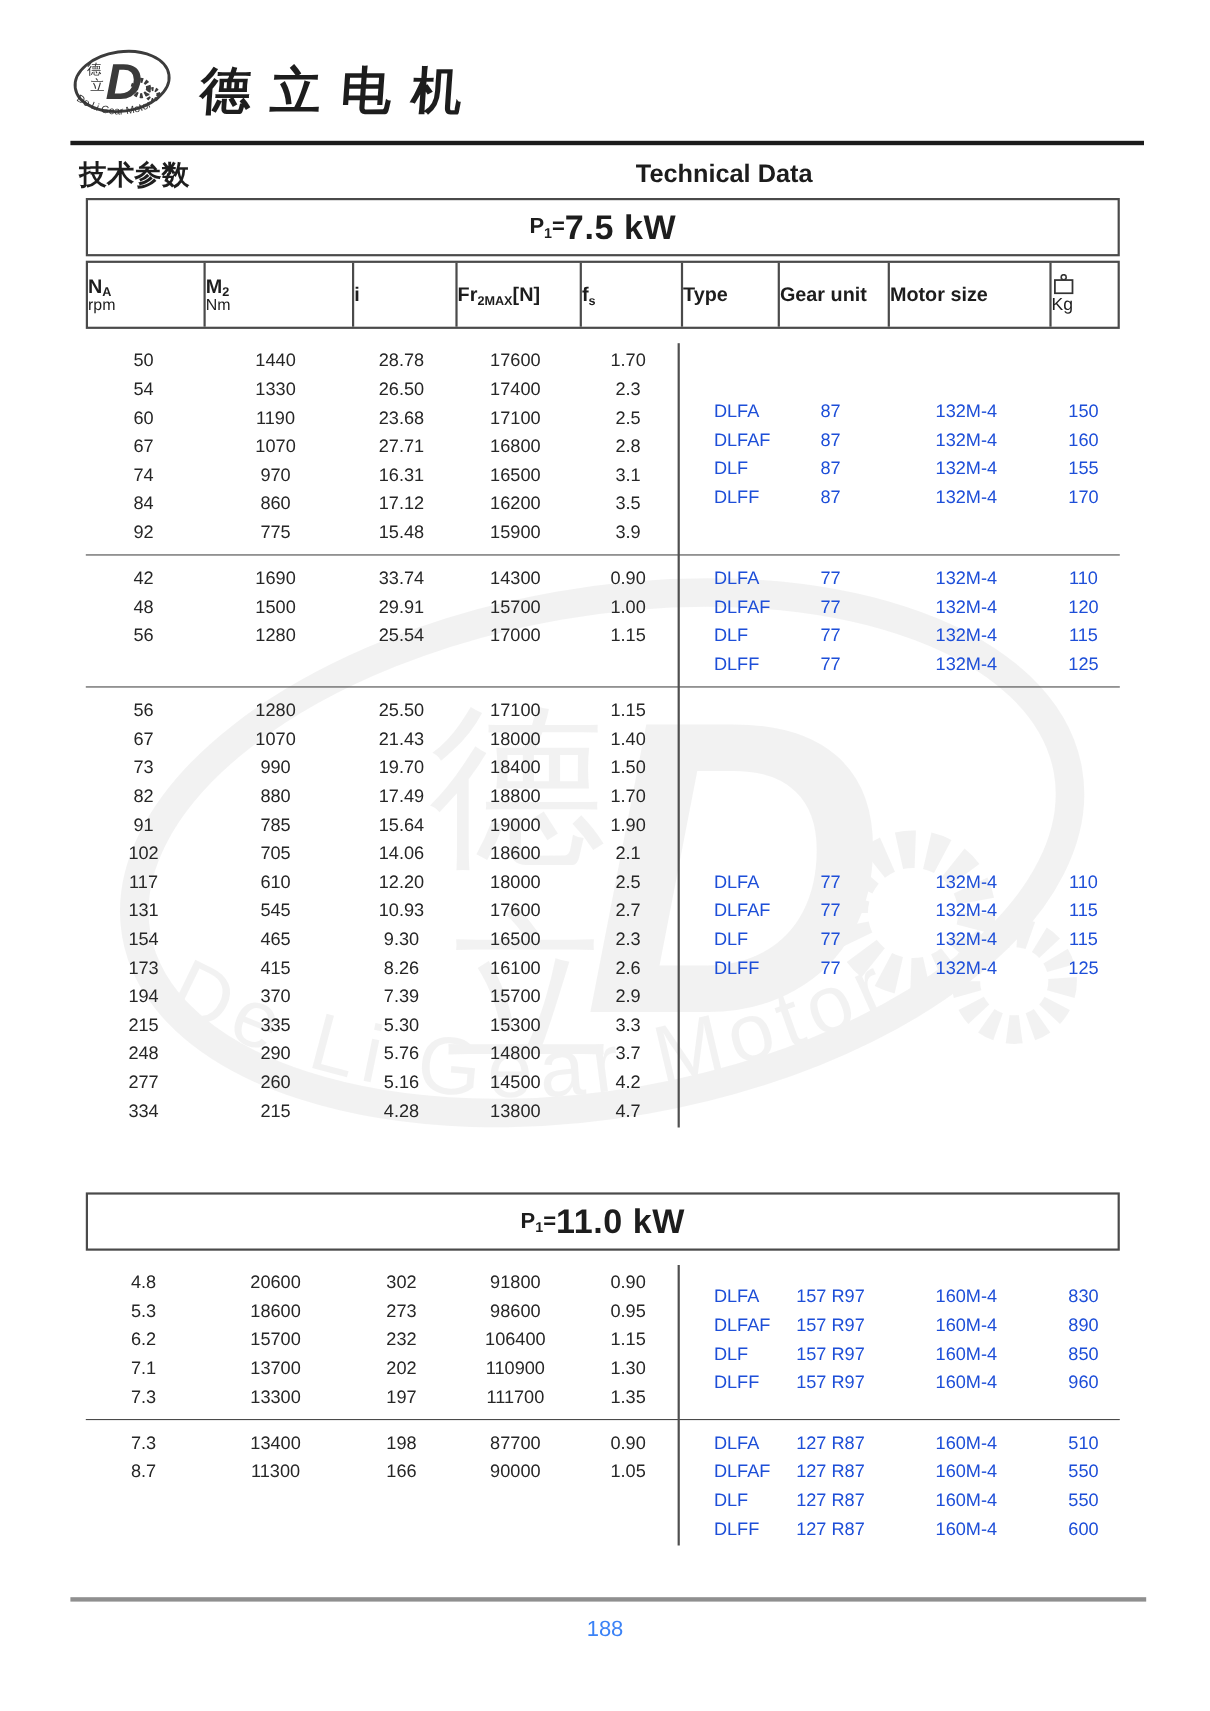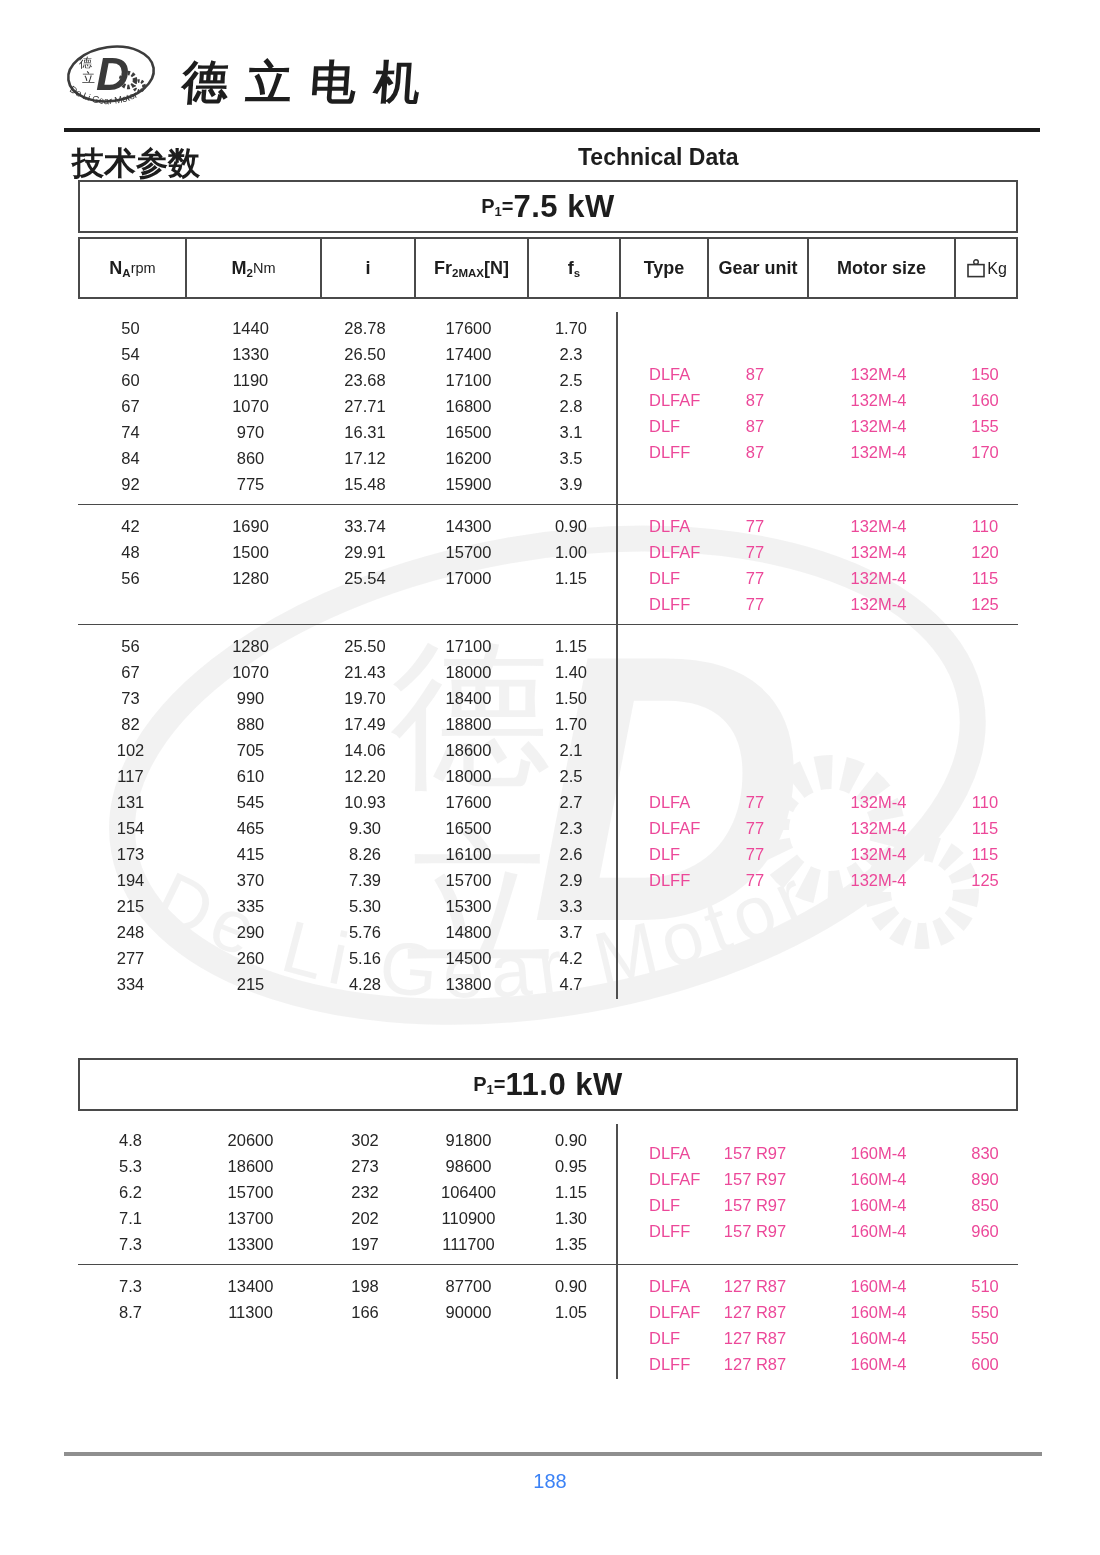--- a/index.html
+++ b/index.html
@@ -9,47 +9,47 @@
   }
   
   .watermark{position:absolute;left:60px;top:520px;width:980px;height:560px;opacity:0.09;z-index:0;pointer-events:none;}
   
   .header-wrap{position:relative;z-index:1;padding:40px 60px 0 64px;}
   .brand-row{display:flex;align-items:center;height:86px;}
   .brand-name{font-size:46px;font-weight:bold;letter-spacing:18px;margin-left:20px;
     font-family:"DejaVu Serif","Liberation Serif",serif;transform:skewX(-4deg);}
   .brand-rule{height:4px;background:#1b1b1b;margin-top:2px;}
   .titles-row{position:relative;height:40px;margin-top:8px;}
-  .title-cn{position:absolute;left:8px;top:2px;font-size:32px;font-weight:bold;}
+  .title-cn{position:absolute;left:8px;top:2px;font-size:25px;font-weight:bold;}
   .title-en{position:absolute;left:514px;top:4px;font-size:23px;font-weight:bold;}
   
   .content{position:relative;z-index:1;padding:0 82px 0 78px;}
   .pbox{border:2px solid #4a4a4a;height:49px;display:flex;align-items:center;justify-content:center;background:transparent;}
   .pbox .pp{font-size:20px;font-weight:bold;}
   .pbox .psub{font-size:13px;font-weight:bold;position:relative;top:5px;}
   .pbox .peq{font-size:20px;font-weight:bold;}
   .pbox .pval{font-size:31px;font-weight:bold;letter-spacing:0.5px;}
   .colhead{display:grid;grid-template-columns:105px 135px 94px 113px 92px 88px 100px 147px 62px;
     border:2px solid #4a4a4a;margin-top:4px;height:58px;}
-  .hc{border-left:2px solid #4a4a4a;display:flex;flex-direction:row;align-items:center;justify-content:center;
+  .hc{border-left:2px solid #4a4a4a;display:flex;flex-direction:column;align-items:flex-start;justify-content:center;
     font-weight:bold;font-size:18px;line-height:1.12;}
   .hc:first-child{border-left:none;}
   .hc .unit{font-weight:normal;font-size:14.5px;margin-top:0px;}
   .sub{font-size:11.5px;font-weight:bold;position:relative;top:3px;}
   .kg-label{font-weight:normal;font-size:16px;margin-top:1px;}
   
   .blocks{position:relative;margin-top:8px;}
   .blocks::before{content:"";position:absolute;left:538px;top:5px;bottom:5px;width:1.5px;background:#4f4f4f;}
   .block{display:flex;padding:8px 0 7px;}
   .block + .block{border-top:1.5px solid #4a4a4a;}
   .nums{width:539px;}
   .nrow{display:grid;grid-template-columns:105px 135px 94px 113px 92px;height:26px;align-items:center;}
   .nrow div{text-align:center;font-size:16.5px;color:#262626;}
   .types{width:401px;}
-  .trow{display:grid;grid-template-columns:88px 100px 147px 66px;height:26px;align-items:center;font-size:16.5px;color:#ec4899;}
+  .trow{display:grid;grid-template-columns:88px 100px 147px 66px;height:26px;align-items:center;font-size:16.5px;color:#1d4ed8;}
   .trow .t0{text-align:left;padding-left:32px;}
   .trow .tc{text-align:center;}
   .sec2{margin-top:54px;}
   
   .footer-rule{position:absolute;left:64px;right:58px;top:1452px;height:4px;background:#8f8f8f;z-index:1;}
   .page-num{position:absolute;top:1470px;left:0;width:100%;text-align:center;font-size:20px;color:#3b82f6;z-index:1;}
 </style>
 </head>
 <body>
 
@@ -294,20 +294,27 @@
                 <div>1.50</div>
               </div>
               <div class="nrow">
                 <div>82</div>
                 <div>880</div>
                 <div>17.49</div>
                 <div>18800</div>
                 <div>1.70</div>
               </div>
               <div class="nrow">
+                <div>91</div>
+                <div>785</div>
+                <div>15.64</div>
+                <div>19000</div>
+                <div>1.90</div>
+              </div>
+              <div class="nrow">
                 <div>102</div>
                 <div>705</div>
                 <div>14.06</div>
                 <div>18600</div>
                 <div>2.1</div>
               </div>
               <div class="nrow">
                 <div>117</div>
                 <div>610</div>
                 <div>12.20</div>

